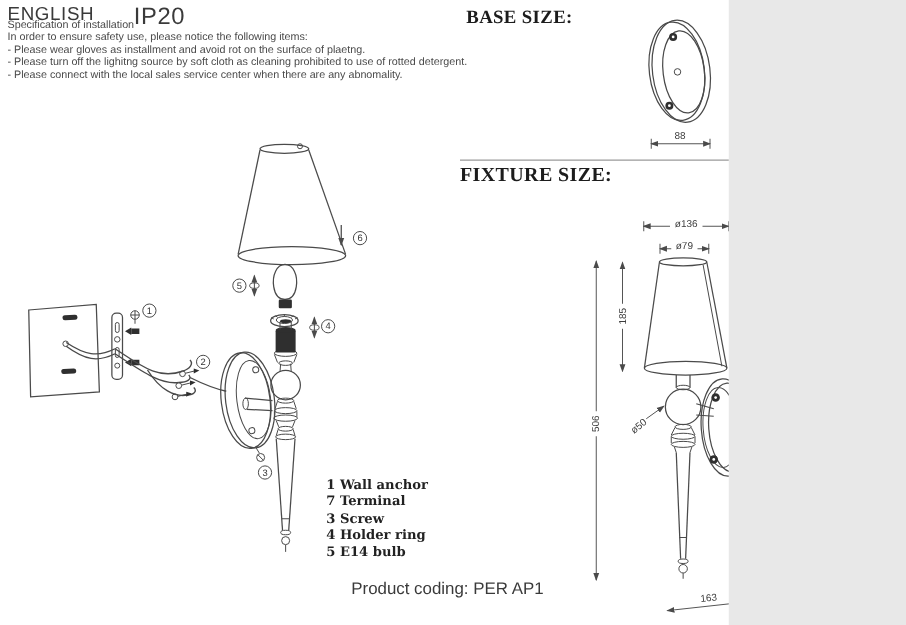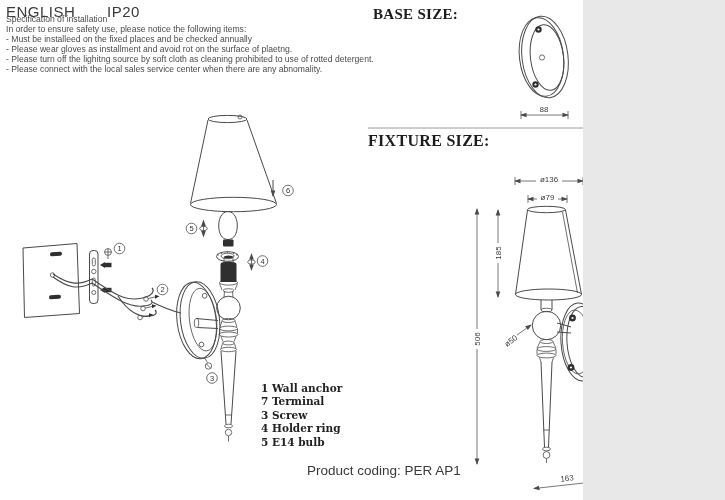--- a/index.html
+++ b/index.html
@@ -1,48 +1,47 @@
 <!DOCTYPE html>
 <html><head>
 <meta charset="utf-8">
 <style>
   html,body{margin:0;padding:0;background:#e8e8e8;}
   .page{position:relative;width:583px;height:500px;background:#ffffff;overflow:hidden;
         font-family:"Liberation Sans",sans-serif;}
   .abs{position:absolute;}
   .lang{left:6px;top:3px;font-size:15px;color:#3a3a3a;letter-spacing:.5px;}
-  .ip{left:107px;top:3px;font-size:15px;color:#3a3a3a;letter-spacing:.5px;}
+  .ip{left:107px;top:3px;font-size:19px;color:#3a3a3a;letter-spacing:.5px;}
   .spec{left:6px;top:14px;font-size:8.6px;line-height:10.1px;color:#4a4a4a;white-space:nowrap;}
   .sec-title{font-family:"Liberation Serif",serif;font-weight:bold;color:#1c1c1c;letter-spacing:.3px;}
   .base-title{left:373px;top:6px;font-size:15px;}
   .fixture-title{left:368px;top:132px;font-size:16px;}
   .parts{left:261px;top:382px;font-family:"DejaVu Serif",serif;font-weight:bold;
          font-size:10.5px;line-height:13.4px;color:#222;white-space:nowrap;}
-  .coding{left:281px;top:463px;font-size:13.5px;color:#3a3a3a;margin-left:26px;}
+  .coding{left:281px;top:463px;font-size:13.5px;color:#3a3a3a;}
   svg.layer{position:absolute;left:0;top:0;}
   .art{stroke:#4a4a4a;fill:none;stroke-width:1;}
   .art2{stroke:#4a4a4a;fill:none;stroke-width:.8;}
   .dark{fill:#2f2f2f;stroke:none;}
   .dim{stroke:#555;fill:none;stroke-width:.8;}
   .dt{font-family:"Liberation Sans",sans-serif;font-size:8px;fill:#3d3d3d;}
   .co{font-family:"Liberation Sans",sans-serif;font-size:7.5px;fill:#333;}
   .wire{stroke:#4a4a4a;fill:none;stroke-width:1.1;}
 </style>
 </head>
 <body>
 
 <div class="page">
 
   <div class="abs lang">ENGLISH</div>
   <div class="abs ip">IP20</div>
 
   <div class="abs spec">
     <div>Specification of installation</div>
     <div>In order to ensure safety use, please notice the following items:</div>
-    <div>- Must be installeed on the fixed places and be checked annually</div>
     <div>- Please wear gloves as installment and avoid rot on the surface of plaetng.</div>
     <div>- Please turn off the lighitng source by soft cloth as cleaning prohibited to use of rotted detergent.</div>
     <div>- Please connect with the local sales service center when there are any abnomality.</div>
   </div>
 
   <div class="abs sec-title base-title">BASE SIZE:</div>
   <div class="abs sec-title fixture-title">FIXTURE SIZE:</div>
 
   <div class="abs parts">
     <div>1 Wall anchor</div>

